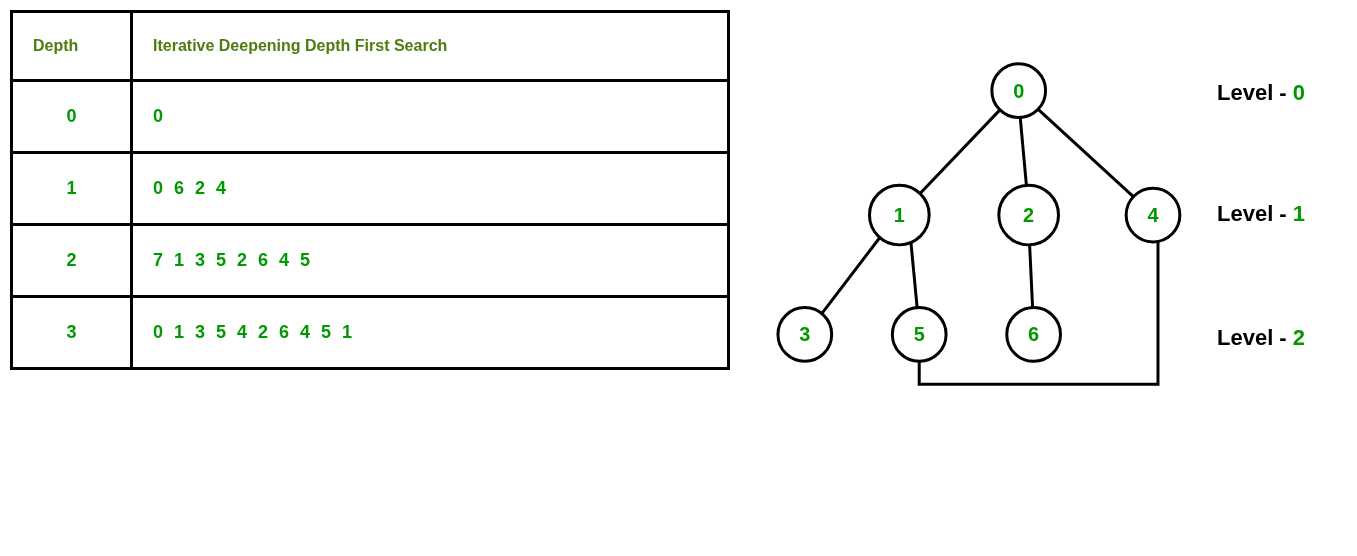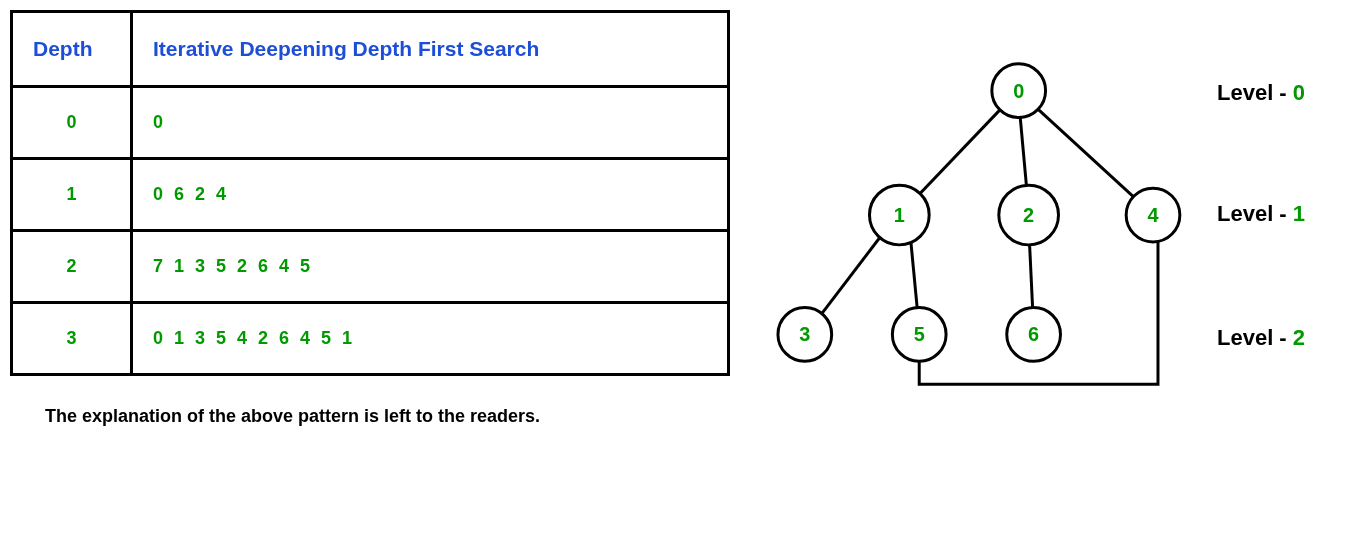--- a/index.html
+++ b/index.html
@@ -19,23 +19,23 @@
     border-collapse: collapse;
     width: 720px;
   }
   table.iddfs th, table.iddfs td {
     border: 3px solid #000;
     padding: 24px 20px;
     text-align: left;
     vertical-align: middle;
   }
   table.iddfs thead th {
-    color: #1d4ed8;
+    color: #4d7c0f;
     font-weight: bold;
-    font-size: 21px;
+    font-size: 16px;
   }
   table.iddfs td.depth-col {
     width: 120px;
     text-align: center;
     color: #009900;
   }
   table.iddfs td.seq-col {
     color: #009900;
     letter-spacing: 3px;
   }
@@ -81,21 +81,20 @@
         <tr>
           <td class="depth-col">2</td>
           <td class="seq-col">7 1 3 5 2 6 4 5</td>
         </tr>
         <tr>
           <td class="depth-col">3</td>
           <td class="seq-col">0 1 3 5 4 2 6 4 5 1</td>
         </tr>
       </tbody>
     </table>
-    <div class="caption">The explanation of the above pattern is left to the readers.</div>
   </div>
 
   <div class="graph-wrap">
     <svg class="graph" viewBox="0 0 580 420">
 
       <line class="edge" x1="240" y1="90" x2="135" y2="200"></line>
       <line class="edge" x1="250" y1="90" x2="260" y2="200"></line>
       <line class="edge" x1="260" y1="90" x2="380" y2="200"></line>
       <line class="edge" x1="120" y1="215" x2="40" y2="320"></line>
       <line class="edge" x1="140" y1="215" x2="150" y2="320"></line>

